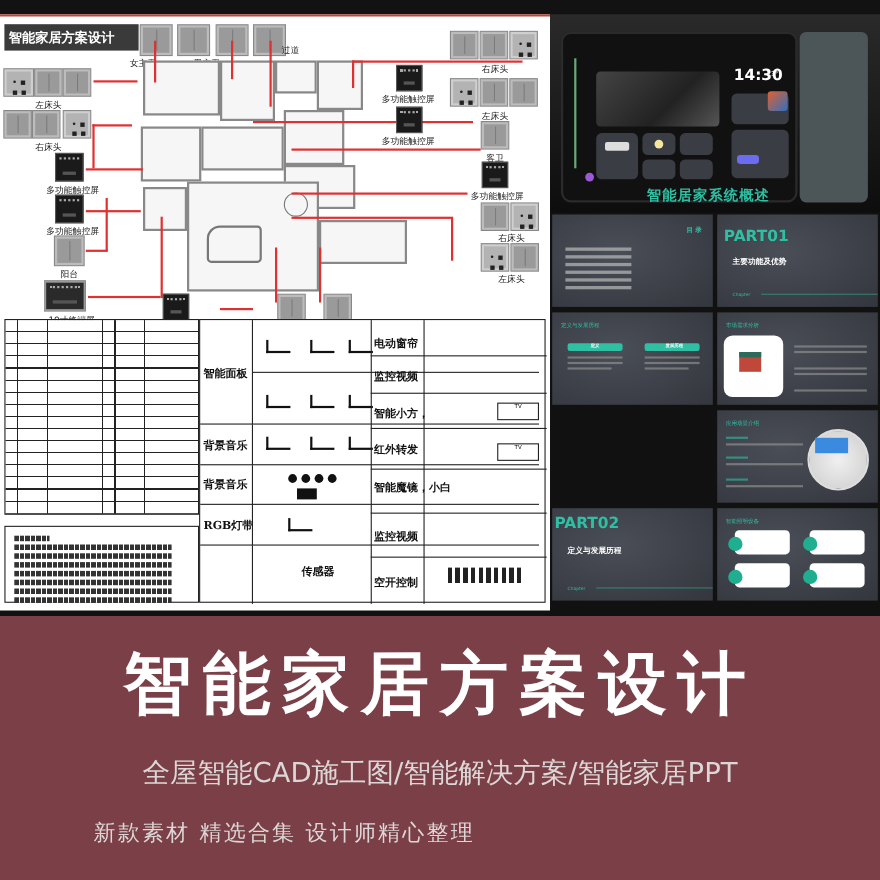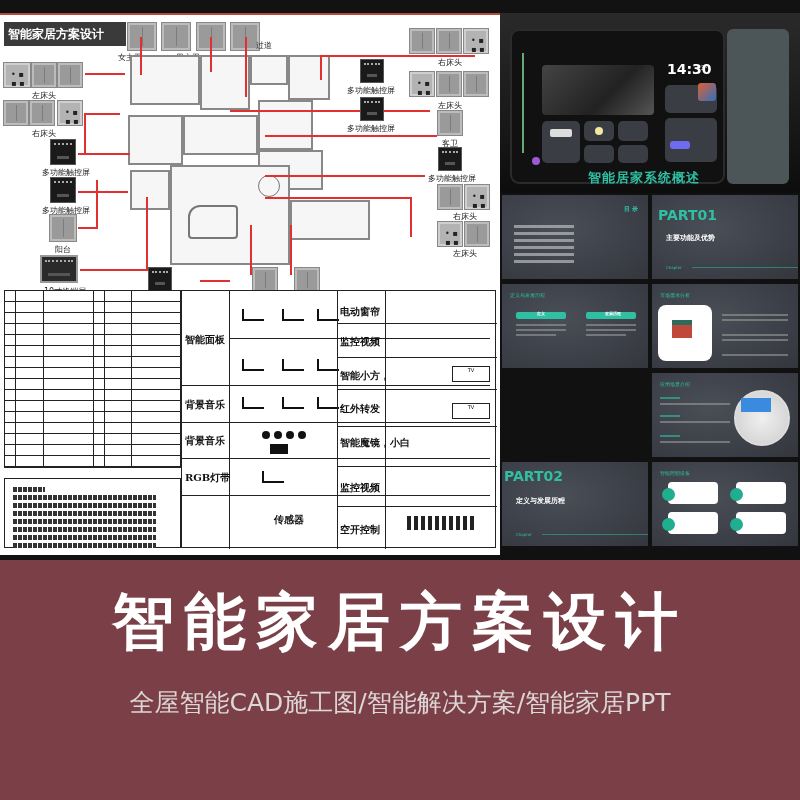--- a/index.html
+++ b/index.html
@@ -326,13 +326,14 @@
     <div class="wcard" style="left:16px;top:50px"></div>
       <div class="wcirc" style="left:10px;top:56px"></div>
     <div class="wcard" style="left:84px;top:50px"></div>
       <div class="wcirc" style="left:78px;top:56px"></div>
   </div>
 </div>
 
 <div class="banner">
   <div class="b-title">智能家居方案设计</div>
   <div class="b-sub">全屋智能CAD施工图/智能解决方案/智能家居PPT</div>
+  <div class="b-tags">新款素材  精选合集 设计师精心整理</div>
 </div>
 
 </body></html>

